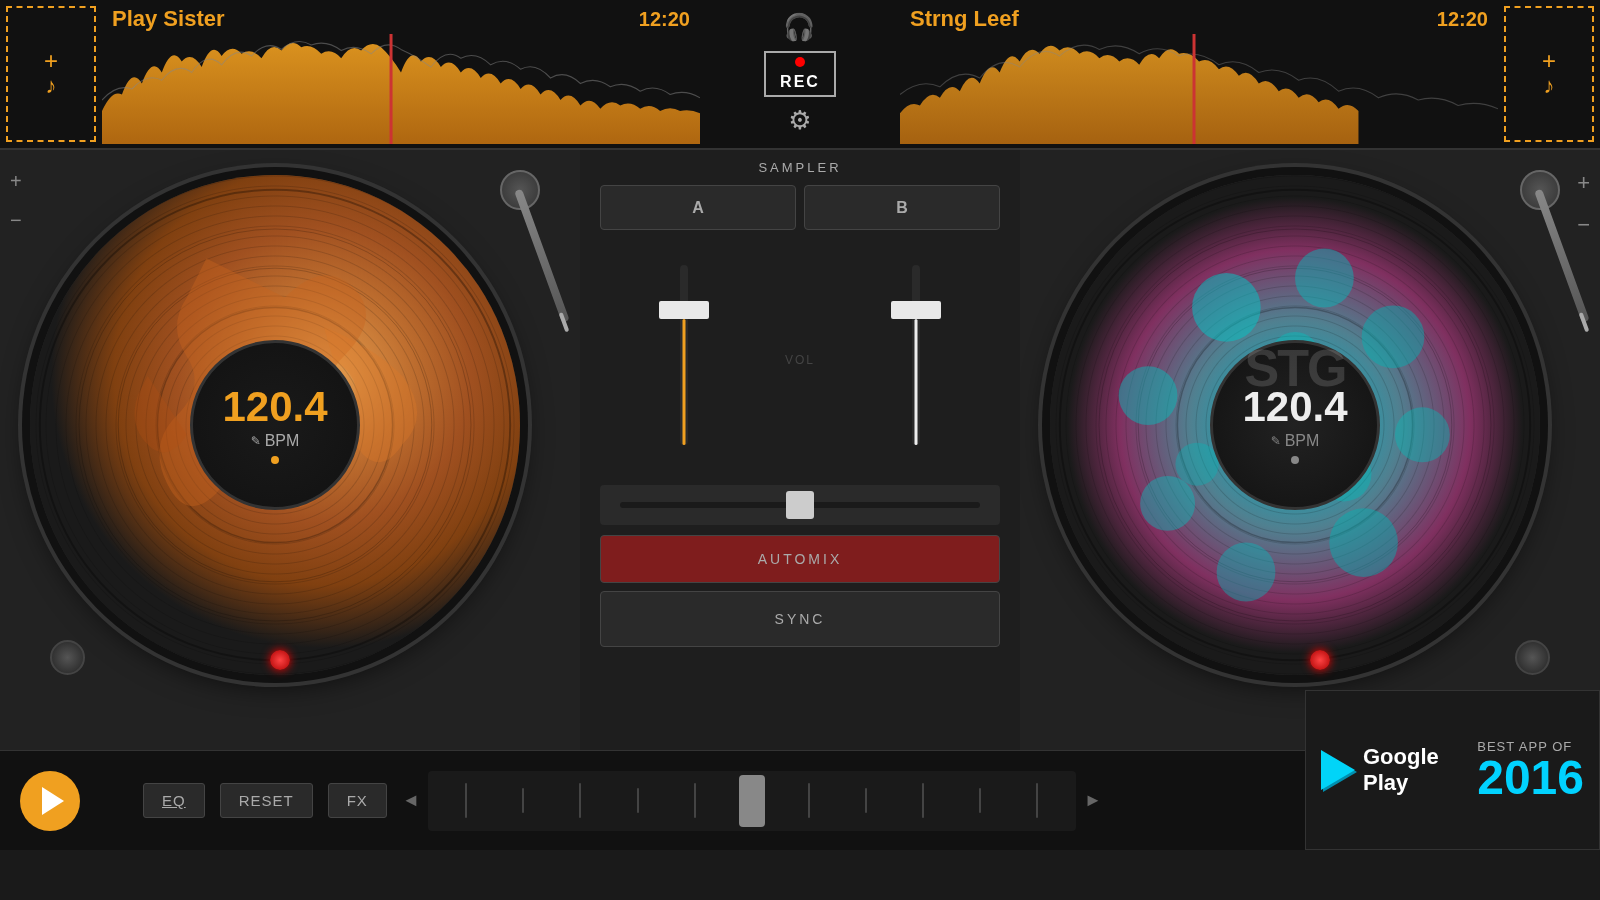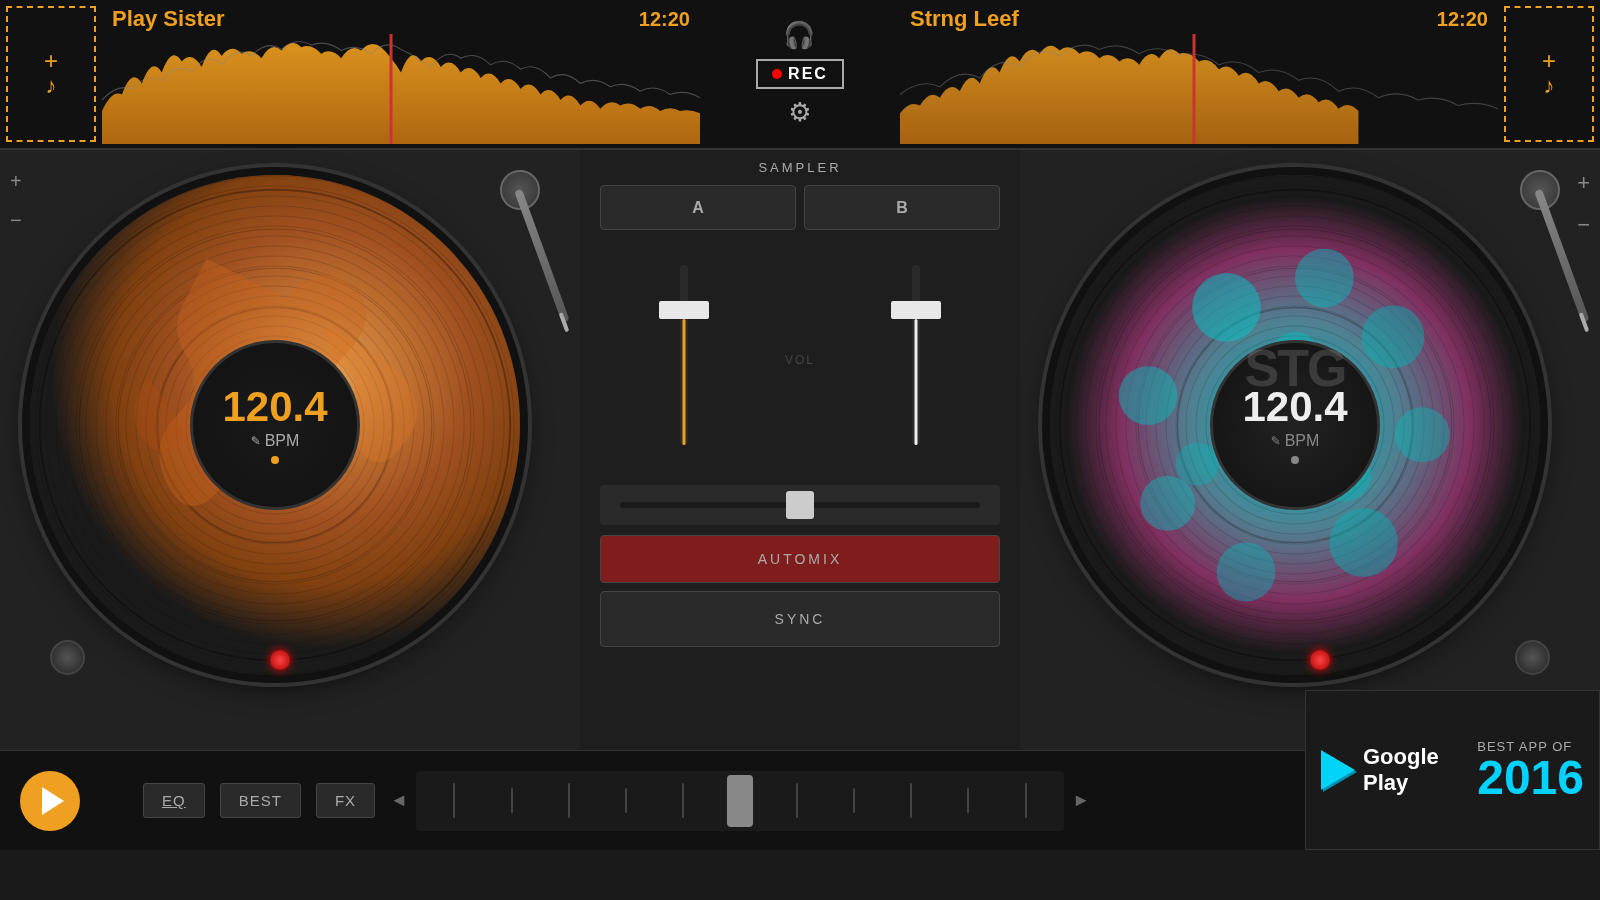--- a/index.html
+++ b/index.html
@@ -91,20 +91,21 @@
       border: 2px solid #aaa;
       padding: 4px 14px;
       display: flex;
       align-items: center;
       gap: 6px;
       color: #fff;
       font-size: 16px;
       font-weight: bold;
       cursor: pointer;
       letter-spacing: 2px;
+      flex-direction: column;
     }
     .rec-dot { width: 10px; height: 10px; background: red; border-radius: 50%; }
 
     .settings-icon { font-size: 26px; color: #aaa; cursor: pointer; }
 
     
     .main-area {
       width: 100%;
       height: 600px;
       display: flex;
@@ -756,21 +757,21 @@
     </div>
   </div>
 </div>
 
 <div class="bottom-bar">
   <div class="play-btn">
     <div class="play-triangle"></div>
   </div>
 
   <div class="eq-btn">EQ</div>
-  <div class="reset-btn">BEST</div>
+  <div class="reset-btn">RESET</div>
   <div class="fx-btn">FX</div>
 
   <div class="pitch-section">
     <span class="pitch-arrow">◄</span>
     <div style="flex:1;height:60px;background:#1a1a1a;border-radius:4px;position:relative;display:flex;align-items:center;margin:0 8px;">
 
       <div style="display:flex;justify-content:space-around;align-items:center;width:100%;height:100%;padding:0 10px;">
         <div style="width:2px;height:35px;background:#444;border-radius:1px;"></div>
         <div style="width:2px;height:25px;background:#444;border-radius:1px;"></div>
         <div style="width:2px;height:35px;background:#444;border-radius:1px;"></div>

